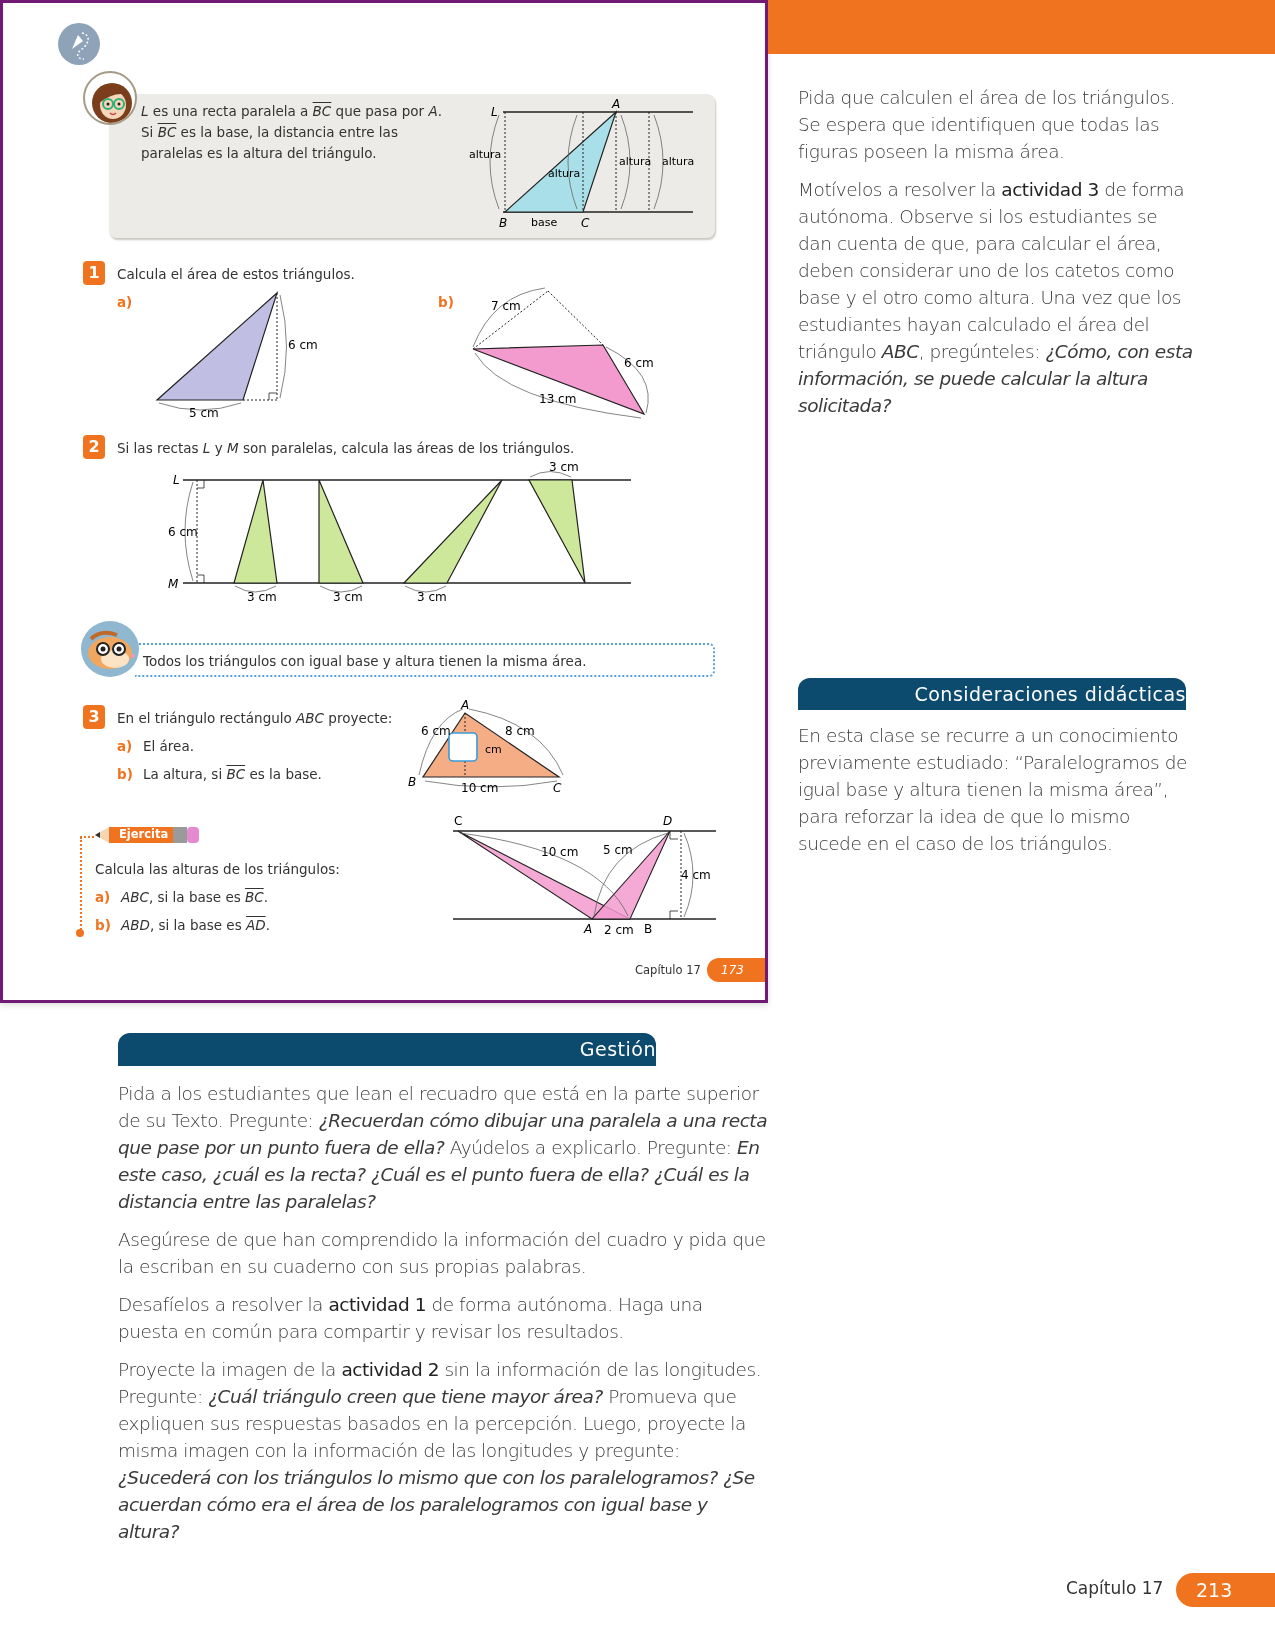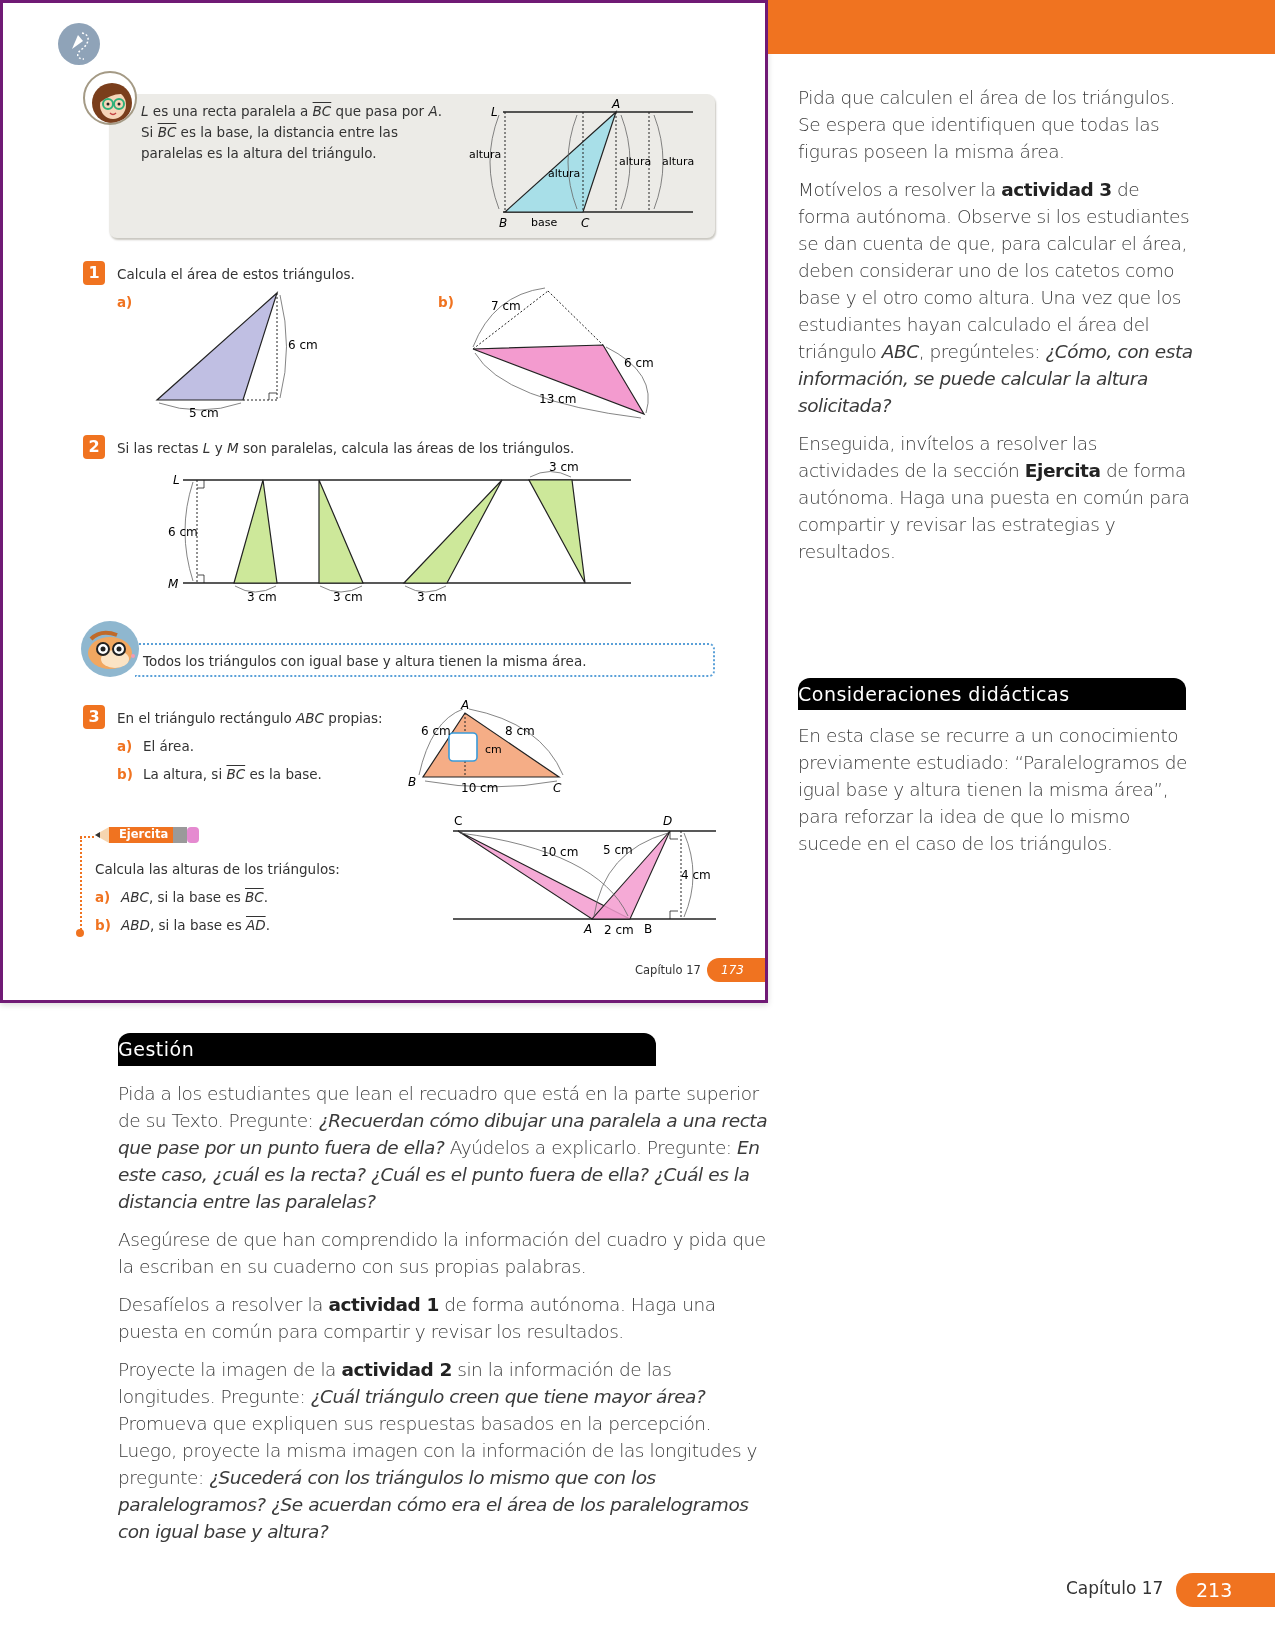--- a/index.html
+++ b/index.html
@@ -32,24 +32,24 @@
   .ejercita-dots-top { position: absolute; left: 77px; top: 833px; width: 14px; border-top: 2px dotted #f07320; }
   .pencil { position: absolute; left: 92px; top: 822px; width: 104px; height: 20px; }
   .ejercita-label { position: absolute; left: 116px; top: 824px; font-size: 11.5px; font-weight: bold; color: #fff; }
 
   .chapter-small { position: absolute; left: 632px; top: 960px; font-size: 11.5px; color: #333; }
   .page-small { position: absolute; left: 704px; top: 955px; width: 64px; height: 24px; background: #f07320; color: #fff; font-size: 12px; line-height: 24px; padding-left: 14px; border-radius: 12px 0 0 12px; font-style: italic; }
 
   
   .guide { position: absolute; font-family: "DejaVu Sans", sans-serif; font-size: 18.5px; line-height: 27px; color: #3a3a3a; letter-spacing: -0.45px; font-weight: 300; }
   .guide p { margin-bottom: 11px; }
-  .guide b { font-weight: bold; color: #222; }
+  .guide b { font-weight: normal; color: #222; }
   .guide i { font-style: italic; }
 
-  .section-header { position: absolute; background: #000000; color: #fff; font-size: 19px; text-align: left; border-radius: 12px 12px 0 0; letter-spacing: 0.5px; }
+  .section-header { position: absolute; background: #0c4a6e; color: #fff; font-size: 19px; text-align: right; border-radius: 12px 12px 0 0; letter-spacing: 0.5px; }
 
   .footer-chapter { position: absolute; left: 1066px; top: 1578px; font-size: 17px; color: #333; }
   .footer-page { position: absolute; left: 1176px; top: 1573px; width: 99px; height: 34px; background: #f07320; color: #fff; font-size: 19px; line-height: 34px; padding-left: 20px; border-radius: 17px 0 0 17px; }
 
   svg text { font-family: "DejaVu Sans", sans-serif; }
 </style>
 </head>
 <body>
 
 <div class="inset">
@@ -173,21 +173,21 @@
       <circle cx="22" cy="28" r="2.5" fill="#222"></circle>
       <circle cx="38" cy="28" r="2.5" fill="#222"></circle>
       <circle cx="52" cy="35" r="2" fill="#f29bb2"></circle>
       <path d="M10 18 Q 20 8 36 14" stroke="#c06a2a" stroke-width="4" fill="none"></path>
     </svg>
   </div>
   <div class="mascot-box-text">Todos los triángulos con igual base y altura tienen la misma área.</div>
 
   <div class="num-badge" style="left:80px;top:702px">3</div>
   <div class="qtext" style="left:114px;top:707px">
-    <span>En el triángulo rectángulo </span><i>ABC</i><span> propias:</span>
+    <span>En el triángulo rectángulo </span><i>ABC</i><span> proyecte:</span>
   </div>
   <div class="sub-label" style="left:114px;top:735px">a)</div>
   <div class="qtext" style="left:140px;top:735px">El área.</div>
   <div class="sub-label" style="left:114px;top:763px">b)</div>
   <div class="qtext" style="left:140px;top:763px">
     <span>La altura, si </span><i style="text-decoration:overline">BC</i><span> es la base.</span>
   </div>
 
   <svg style="position:absolute;left:400px;top:692px" width="180" height="100">
     <polygon points="20,82 156,82 62,18" fill="#f5ad86" stroke="#222" stroke-width="1.2"></polygon>
@@ -250,21 +250,20 @@
 
   <div class="chapter-small">Capítulo 17</div>
   <div class="page-small">173</div>
 </div>
 
 <div class="topbar"></div>
 
 <div class="guide" style="left:798px;top:84px;width:395px">
   <p>Pida que calculen el área de los triángulos. Se espera que identifiquen que todas las figuras poseen la misma área.</p>
   <p><span>Motívelos a resolver la </span><b>actividad 3</b><span> de forma autónoma. Observe si los estudiantes se dan cuenta de que, para calcular el área, deben considerar uno de los catetos como base y el otro como altura. Una vez que los estudiantes hayan calculado el área del triángulo </span><i>ABC</i><span>, pregúnteles: </span><i>¿Cómo, con esta información, se puede calcular la altura solicitada?</i></p>
-  <p><span>Enseguida, invítelos a resolver las actividades de la sección </span><b>Ejercita</b><span> de forma autónoma. Haga una puesta en común para compartir y revisar las estrategias y resultados.</span></p>
 </div>
 
 <div class="section-header" style="left:798px;top:678px;width:388px;height:32px;line-height:32px">Consideraciones didácticas</div>
 <div class="guide" style="left:798px;top:722px;width:400px">
   <div>En esta clase se recurre a un conocimiento previamente estudiado: “Paralelogramos de igual base y altura tienen la misma área”, para reforzar la idea de que lo mismo sucede en el caso de los triángulos.</div>
 </div>
 
 <div class="section-header" style="left:118px;top:1033px;width:538px;height:33px;line-height:33px">Gestión</div>
 <div class="guide" style="left:118px;top:1080px;width:650px">
   <p><span>Pida a los estudiantes que lean el recuadro que está en la parte superior de su Texto. Pregunte: </span><i>¿Recuerdan cómo dibujar una paralela a una recta que pase por un punto fuera de ella?</i><span> Ayúdelos a explicarlo. Pregunte: </span><i>En este caso, ¿cuál es la recta? ¿Cuál es el punto fuera de ella? ¿Cuál es la distancia entre las paralelas?</i></p>

